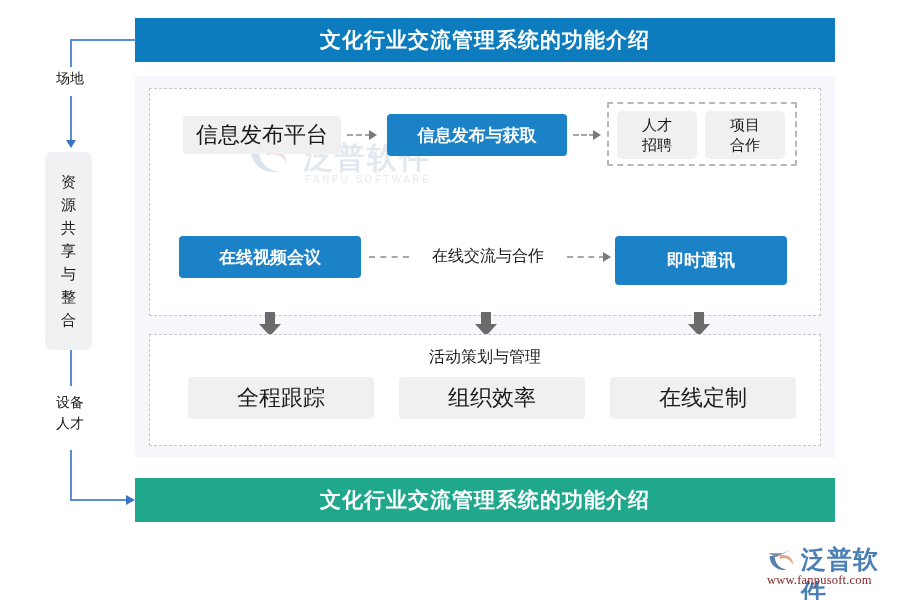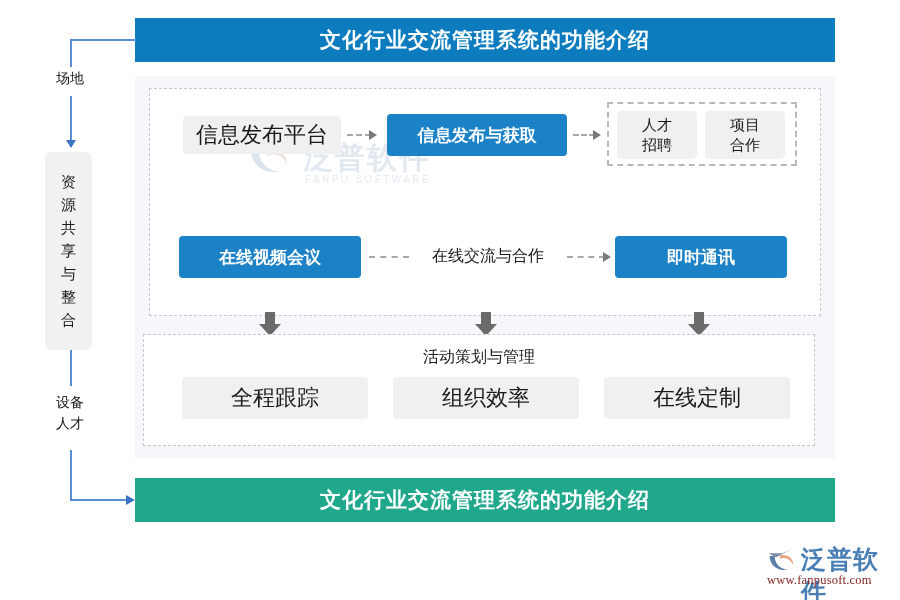--- a/index.html
+++ b/index.html
@@ -99,21 +99,21 @@
   .inner-dashed {
     position: absolute;
     left: 14px; top: 12px;
     width: 672px; height: 228px;
     background: #ffffff;
     border: 1px dashed #c3c7cc;
     box-sizing: border-box;
   }
   .inner-dashed-2 {
     position: absolute;
-    left: 8px; top: 258px;
+    left: 14px; top: 258px;
     width: 672px; height: 112px;
     background: #ffffff;
     border: 1px dashed #c3c7cc;
     box-sizing: border-box;
   }
 
   
   .watermark {
     position: absolute;
     left: 110px; top: 60px;
@@ -324,21 +324,21 @@
 
   <div class="box box-blue" style="left:44px; top:160px; width:182px; height:42px;">在线视频会议</div>
 
   <div class="dash-line" style="left:234px; top:180px; width:40px;"></div>
 
   <div class="flow-label" style="left:278px; top:170px; width:150px;">在线交流与合作</div>
 
   <div class="dash-line" style="left:432px; top:180px; width:38px;"></div>
   <div class="arrow-right-gray" style="left:468px; top:176px;"></div>
 
-  <div class="box box-blue" style="left:480px; top:160px; width:172px; height:42px;">即时通讯</div>
+  <div class="box box-blue" style="left:480px; top:160px; width:172px; height:49px;">即时通讯</div>
 
   <div class="thick-arrow" style="left:124px; top:236px;">
     <div class="stem"></div>
       <div class="head"></div>
   </div>
   <div class="thick-arrow" style="left:340px; top:236px;">
     <div class="stem"></div>
       <div class="head"></div>
   </div>
   <div class="thick-arrow" style="left:553px; top:236px;">

